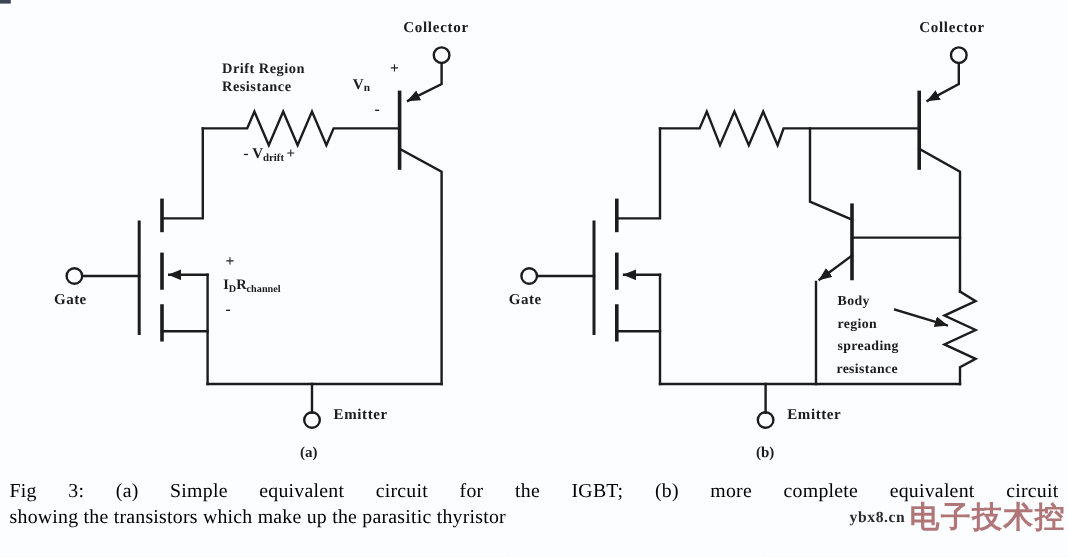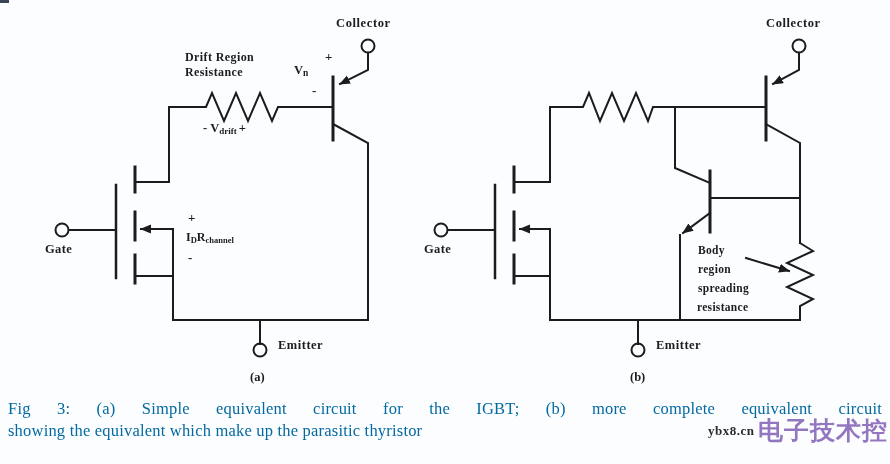--- a/index.html
+++ b/index.html
@@ -1,25 +1,25 @@
 <!DOCTYPE html>
 <html><head>
 <meta charset="utf-8">
 <style>
   html,body{margin:0;padding:0;}
   body{background:#e8e8e8;font-family:"Liberation Serif",serif;}
   #stage{position:relative;width:890px;height:464px;background:#fcfdff;overflow:hidden;}
   #corner-speck{position:absolute;left:0;top:0;width:9px;height:3px;background:#3c4556;}
   svg{position:absolute;left:0;top:0;}
-  .caption{position:absolute;left:8px;top:398px;width:874px;color:#0369a1;
+  .caption{position:absolute;left:8px;top:398px;width:874px;color:#000000;
            font-size:16.5px;line-height:21.5px;letter-spacing:.2px;}
   .cap-justify{text-align:justify;text-align-last:justify;}
   .wm{position:absolute;left:698px;top:410px;width:190px;height:50px;}
   .wm-cn{position:absolute;right:0px;top:4px;font-size:25px;font-weight:bold;
-         color:#4c1d95;opacity:.6;letter-spacing:1px;white-space:nowrap;}
+         color:#7f1d1d;opacity:.6;letter-spacing:1px;white-space:nowrap;}
   .wm-site{position:absolute;left:10px;top:13px;font-size:13px;font-weight:bold;
            color:#2b2b2b;letter-spacing:.5px;}
   text{font-family:"Liberation Serif",serif;font-weight:bold;fill:#1c1c1c;}
 </style>
 </head>
 <body>
 
 <div id="stage">
   <div id="corner-speck"></div>
 
@@ -110,20 +110,20 @@
     <text x="698" y="254" font-size="11.5" letter-spacing="0.3">Body</text>
     <text x="698" y="273" font-size="11.5" letter-spacing="0.3">region</text>
     <text x="698" y="292" font-size="11.5" letter-spacing="0.3">spreading</text>
     <text x="697" y="311" font-size="11.5" letter-spacing="0.3">resistance</text>
     <text x="656" y="349" font-size="12.5" letter-spacing="0.5">Emitter</text>
     <text x="630" y="381" font-size="12.5">(b)</text>
   </svg>
 
   <div class="caption">
     <div class="cap-justify">Fig 3: (a) Simple equivalent circuit for the IGBT; (b) more complete equivalent circuit</div>
-    <div>showing the equivalent which make up the parasitic thyristor</div>
+    <div>showing the transistors which make up the parasitic thyristor</div>
   </div>
 
   <div class="wm">
     <span class="wm-cn">电子技术控</span>
     <span class="wm-site">ybx8.cn</span>
   </div>
 </div>
 
 </body></html>

